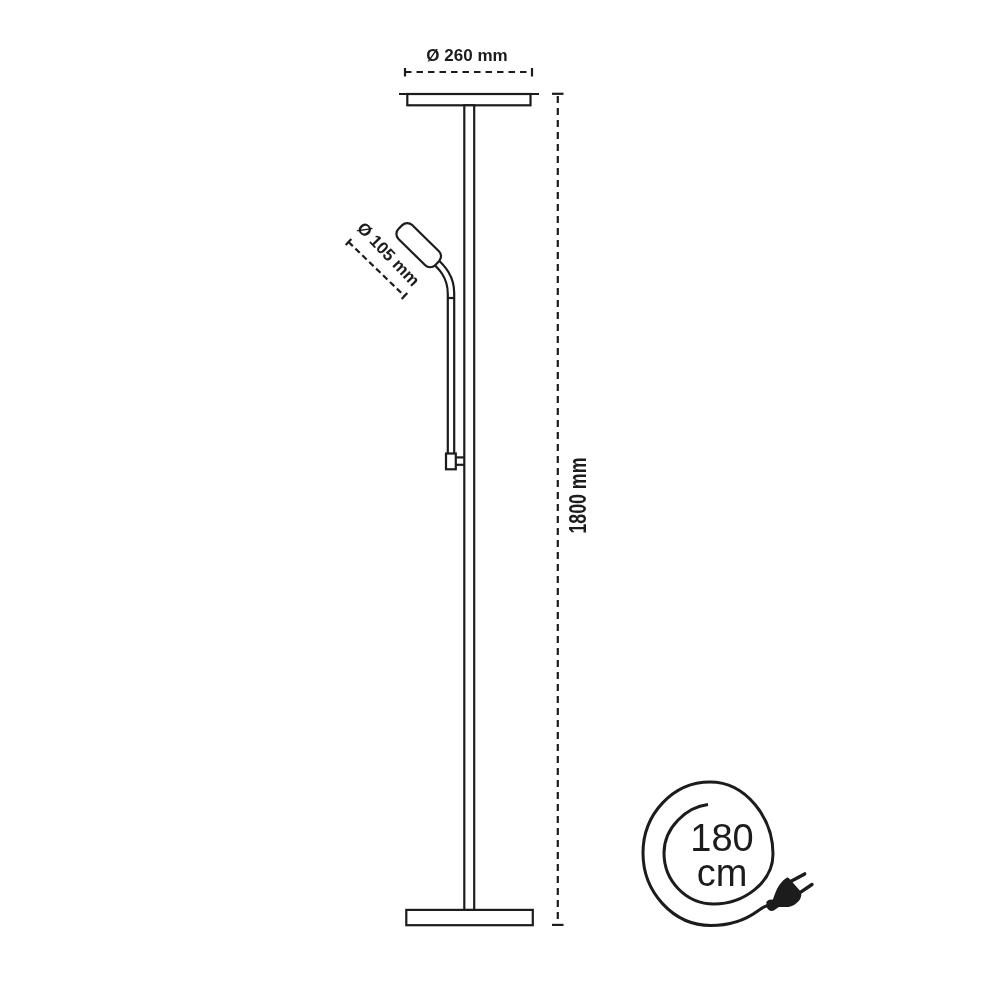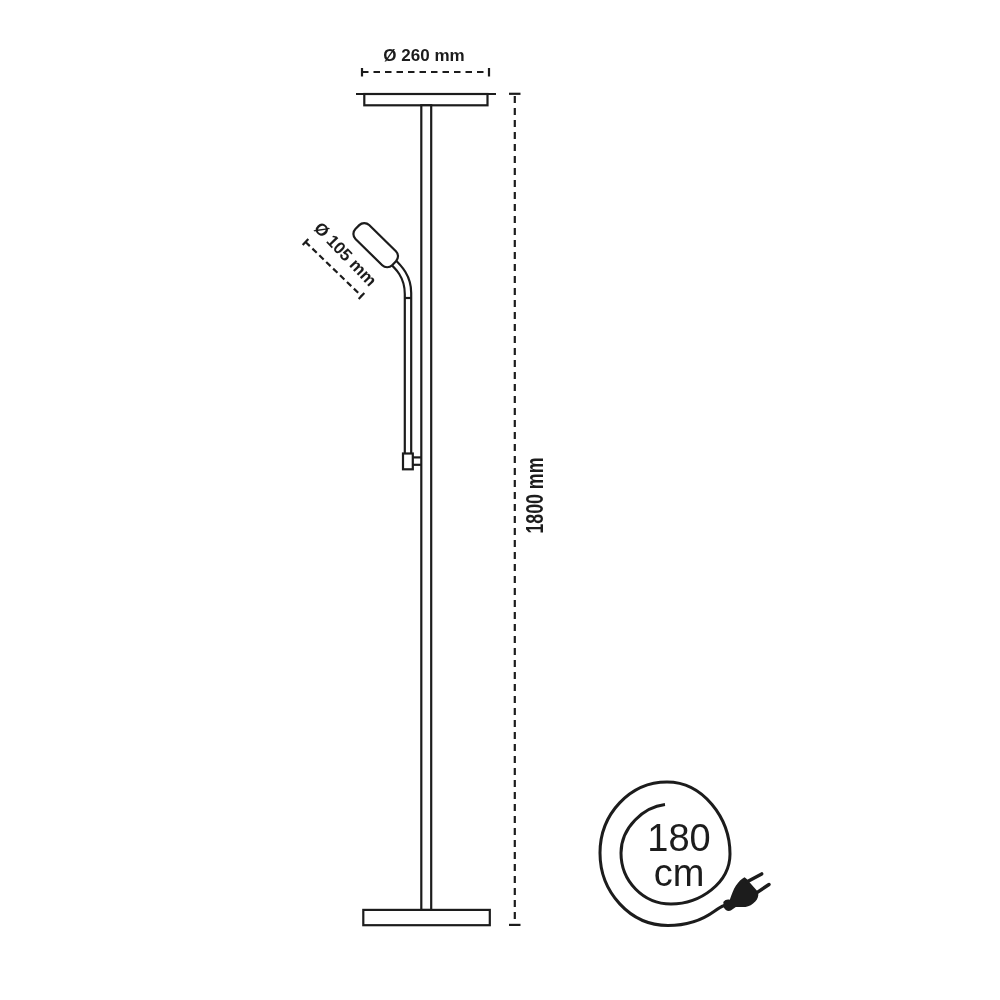--- a/index.html
+++ b/index.html
@@ -1,16 +1,16 @@
 <!DOCTYPE html>
 <html><head>
 <meta charset="utf-8">
 <style>
   html,body{margin:0;padding:0;background:#ffffff;}
-  .page{width:916px;height:1000px;position:relative;background:#f97316;}
+  .page{width:916px;height:1000px;position:relative;background:#f97316;margin-left:43px;}
   text{font-family:"Liberation Sans",sans-serif;fill:#1c1c1c;}
 </style>
 </head>
 <body>
 <div class="page">
 <svg width="1000" height="1000" viewBox="0 0 1000 1000" xmlns="http://www.w3.org/2000/svg">
 
   <rect x="0" y="0" width="1000" height="1000" fill="#ffffff"></rect>
 
   <text x="424" y="60.6" text-anchor="middle" font-size="17" font-weight="bold">Ø 260 mm</text>

